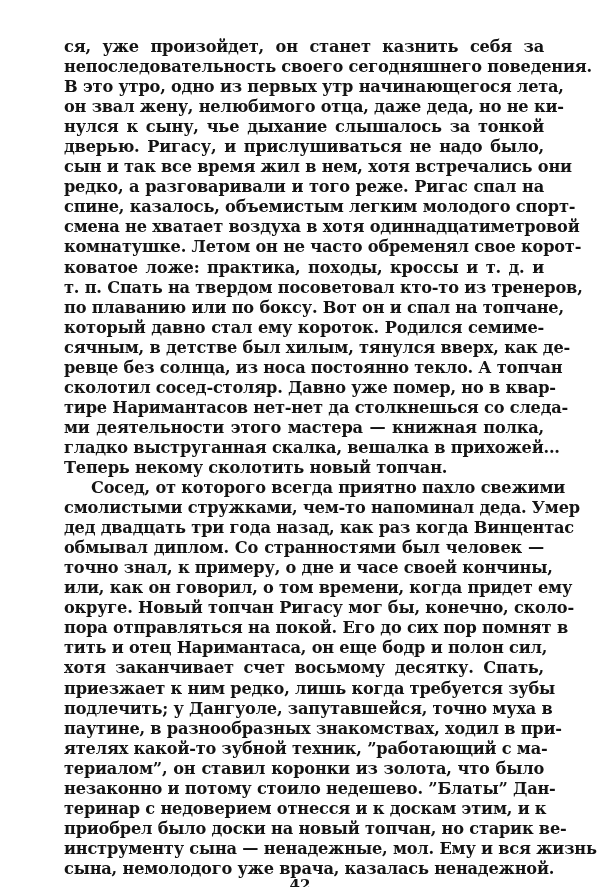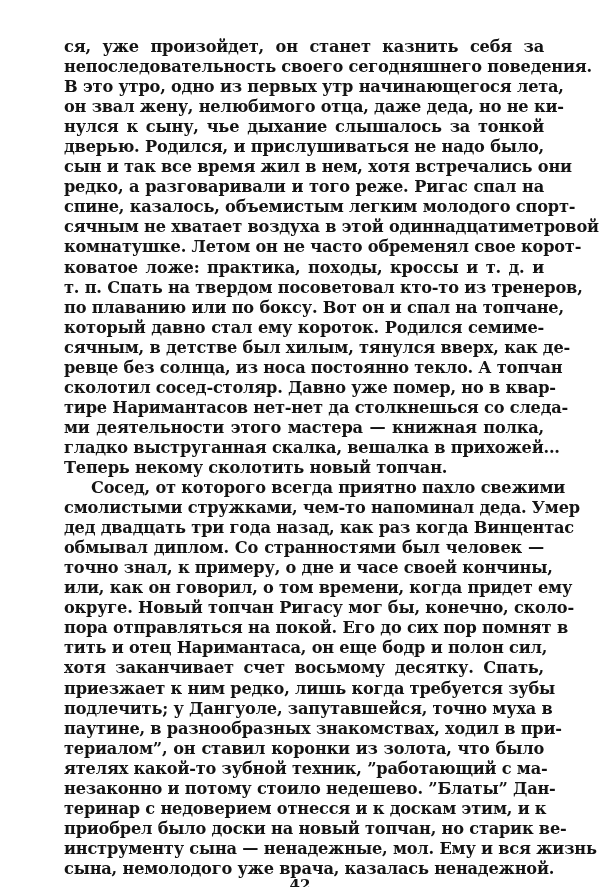--- a/index.html
+++ b/index.html
@@ -41,25 +41,25 @@
 </style>
 </head>
 <body>
 
 <div class="page" id="page-text">
     <span class="line">ся, уже произойдет, он станет казнить себя за</span>
     <span class="line">непоследовательность своего сегодняшнего поведения.</span>
     <span class="line">В это утро, одно из первых утр начинающегося лета,</span>
     <span class="line">он звал жену, нелюбимого отца, даже деда, но не ки-</span>
     <span class="line">нулся к сыну, чье дыхание слышалось за тонкой</span>
-    <span class="line">дверью. Родился, и прислушиваться не надо было,</span>
+    <span class="line">дверью. Ригасу, и прислушиваться не надо было,</span>
     <span class="line">сын и так все время жил в нем, хотя встречались они</span>
     <span class="line">редко, а разговаривали и того реже. Ригас спал на</span>
     <span class="line">спине, казалось, объемистым легким молодого спорт-</span>
-    <span class="line">сячным не хватает воздуха в этой одиннадцатиметровой</span>
+    <span class="line">смена не хватает воздуха в хотя одиннадцатиметровой</span>
     <span class="line">комнатушке. Летом он не часто обременял свое корот-</span>
     <span class="line">коватое ложе: практика, походы, кроссы и т. д. и</span>
     <span class="line">т. п. Спать на твердом посоветовал кто-то из тренеров,</span>
     <span class="line">по плаванию или по боксу. Вот он и спал на топчане,</span>
     <span class="line">который давно стал ему короток. Родился семиме-</span>
     <span class="line">сячным, в детстве был хилым, тянулся вверх, как де-</span>
     <span class="line">ревце без солнца, из носа постоянно текло. А топчан</span>
     <span class="line">сколотил сосед-столяр. Давно уже помер, но в квар-</span>
     <span class="line">тире Наримантасов нет-нет да столкнешься со следа-</span>
     <span class="line">ми деятельности этого мастера — книжная полка,</span>
@@ -71,22 +71,22 @@
     <span class="line">обмывал диплом. Со странностями был человек —</span>
     <span class="line">точно знал, к примеру, о дне и часе своей кончины,</span>
     <span class="line">или, как он говорил, о том времени, когда придет ему</span>
     <span class="line">округе. Новый топчан Ригасу мог бы, конечно, сколо-</span>
     <span class="line">пора отправляться на покой. Его до сих пор помнят в</span>
     <span class="line">тить и отец Наримантаса, он еще бодр и полон сил,</span>
     <span class="line">хотя заканчивает счет восьмому десятку. Спать,</span>
     <span class="line">приезжает к ним редко, лишь когда требуется зубы</span>
     <span class="line">подлечить; у Дангуоле, запутавшейся, точно муха в</span>
     <span class="line">паутине, в разнообразных знакомствах, ходил в при-</span>
+    <span class="line">ятелях какой-то зубной техник, ”работающий с ма-</span>
     <span class="line">териалом”, он ставил коронки из золота, что было</span>
-    <span class="line">ятелях какой-то зубной техник, ”работающий с ма-</span>
     <span class="line">незаконно и потому стоило недешево. ”Блаты” Дан-</span>
     <span class="line">теринар с недоверием отнесся и к доскам этим, и к</span>
     <span class="line">приобрел было доски на новый топчан, но старик ве-</span>
     <span class="line">инструменту сына — ненадежные, мол. Ему и вся жизнь</span>
     <span class="line">сына, немолодого уже врача, казалась ненадежной.</span>
   </div>
 
 <div class="page-number">42</div>
 
 </body></html>

